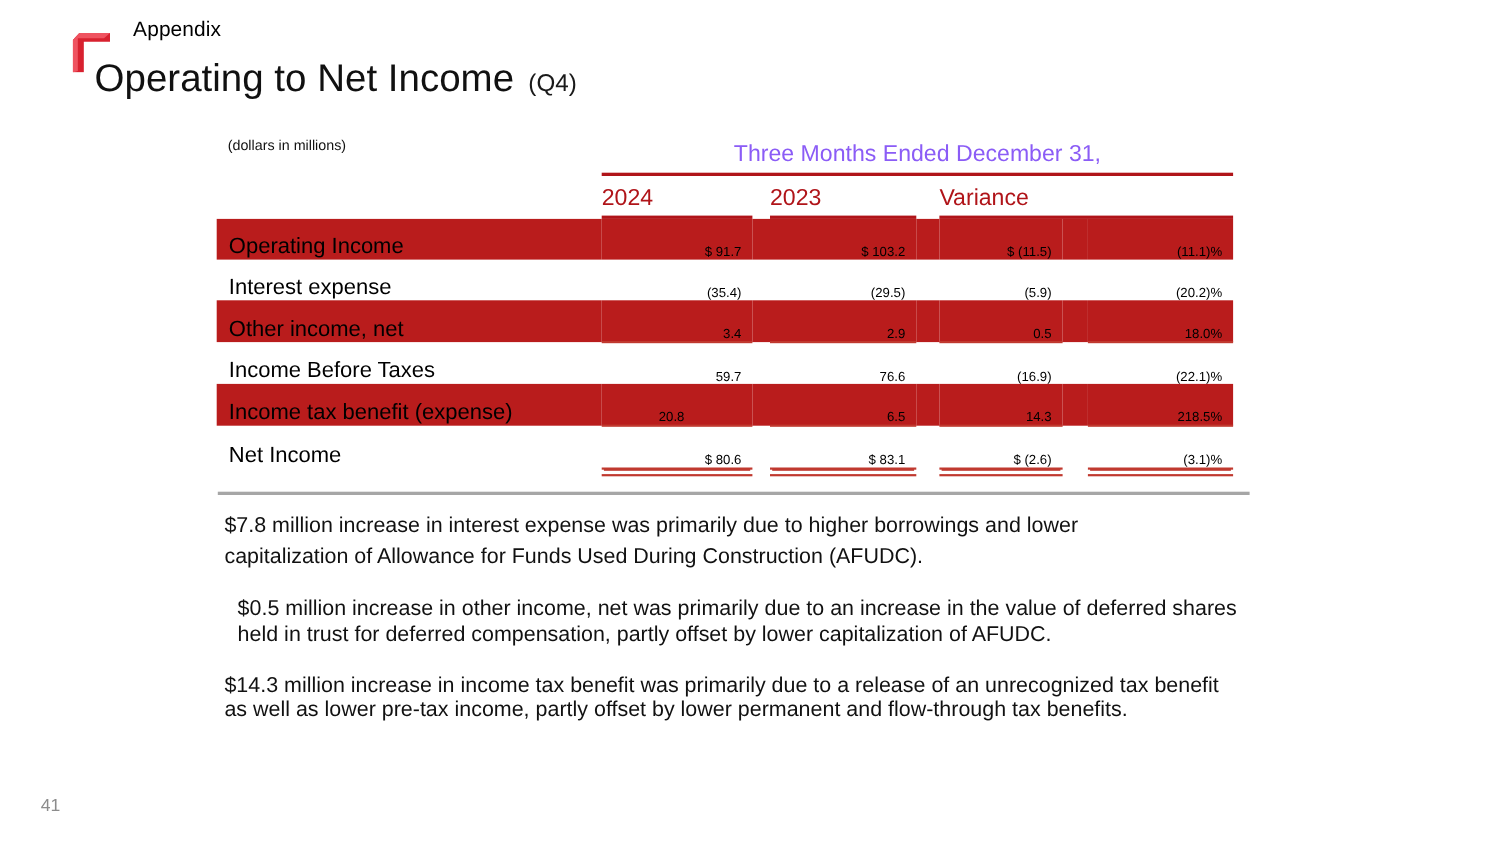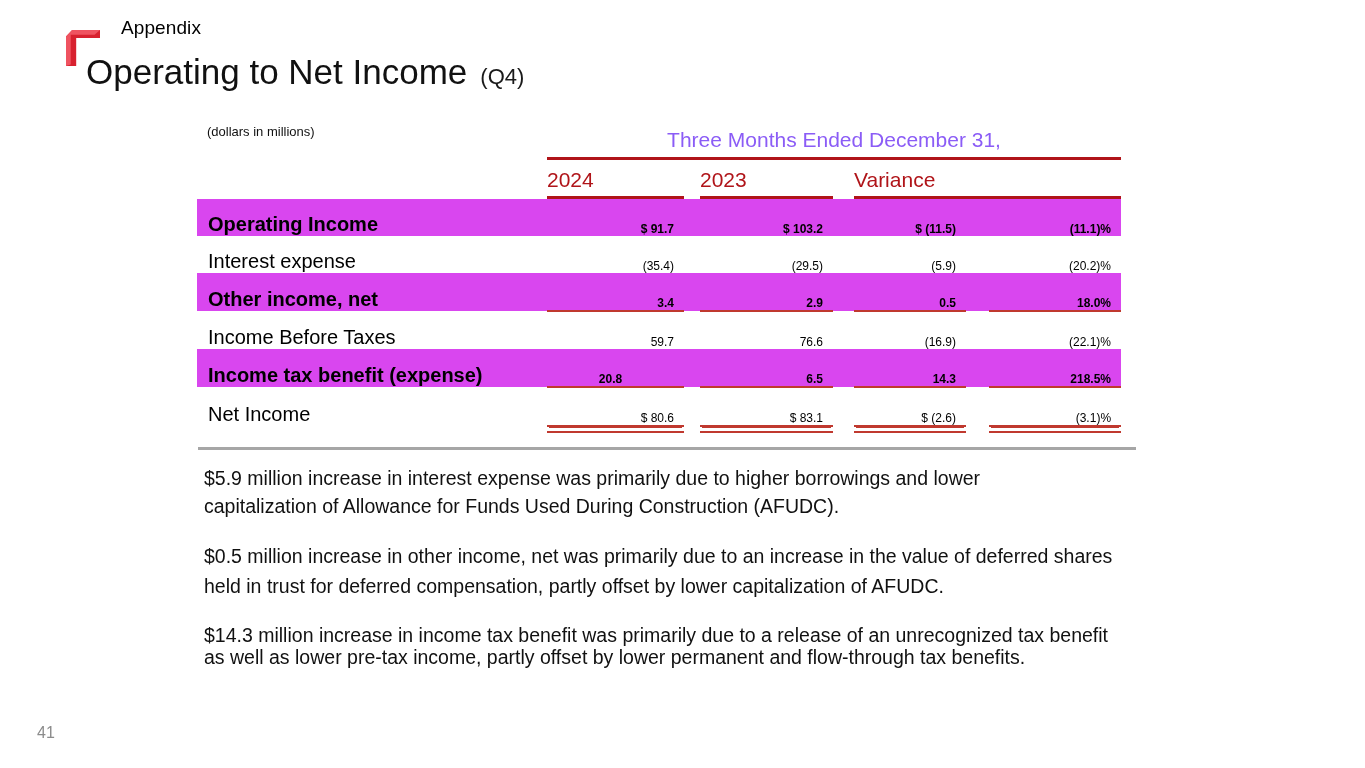--- a/index.html
+++ b/index.html
@@ -132,21 +132,21 @@
   .rule-under {
     height: 7px;
   }
   .rule-under .rule-bar {
     height: 3px;
     background: #b01419;
   }
 
   
   tr.data-row td { height: 37px; }
-  tr.shaded td.shade { background: #d946ef; font-weight: bold; }
+  tr.shaded td.shade { background: #b91c1c; }
   td.lbl {
     text-align: left;
     padding-left: 11px;
     font-size: 20px;
     color: #000;
   }
   td.num {
     text-align: right;
     padding-right: 10px;
     font-size: 12px;
@@ -174,21 +174,21 @@
     left: 204px;
     top: 464px;
     width: 930px;
   }
   .note {
     font-size: 19.5px;
     line-height: 28px;
     color: #111111;
     margin: 0 0 21px 0;
   }
-  .note.n2 { line-height: 30px; margin-bottom: 23px; }
+  .note.n2 { line-height: 24px; margin-bottom: 23px; margin-left: 12px; }
   .note.n3 { line-height: 22px; margin-bottom: 0; }
   .note.n1 { width: 890px; }
 
   
   #page-number {
     position: absolute;
     left: 37px;
     top: 724px;
     font-size: 16px;
     color: #8c8c8c;
@@ -339,18 +339,18 @@
             <div class="r1"></div>
           </td>
         </tr>
       </tbody>
   </table>
 </div>
 
 <div id="section-divider"></div>
 
 <div id="commentary">
-  <p class="note n1">$5.9 million increase in interest expense was primarily due to higher borrowings and lower capitalization of Allowance for Funds Used During Construction (AFUDC).</p>
+  <p class="note n1">$7.8 million increase in interest expense was primarily due to higher borrowings and lower capitalization of Allowance for Funds Used During Construction (AFUDC).</p>
   <p class="note n2">$0.5 million increase in other income, net was primarily due to an increase in the value of deferred shares held in trust for deferred compensation, partly offset by lower capitalization of AFUDC.</p>
   <p class="note n3">$14.3 million increase in income tax benefit was primarily due to a release of an unrecognized tax benefit as well as lower pre-tax income, partly offset by lower permanent and flow-through tax benefits.</p>
 </div>
 
 <div id="page-number">41</div>
 
 </body></html>

